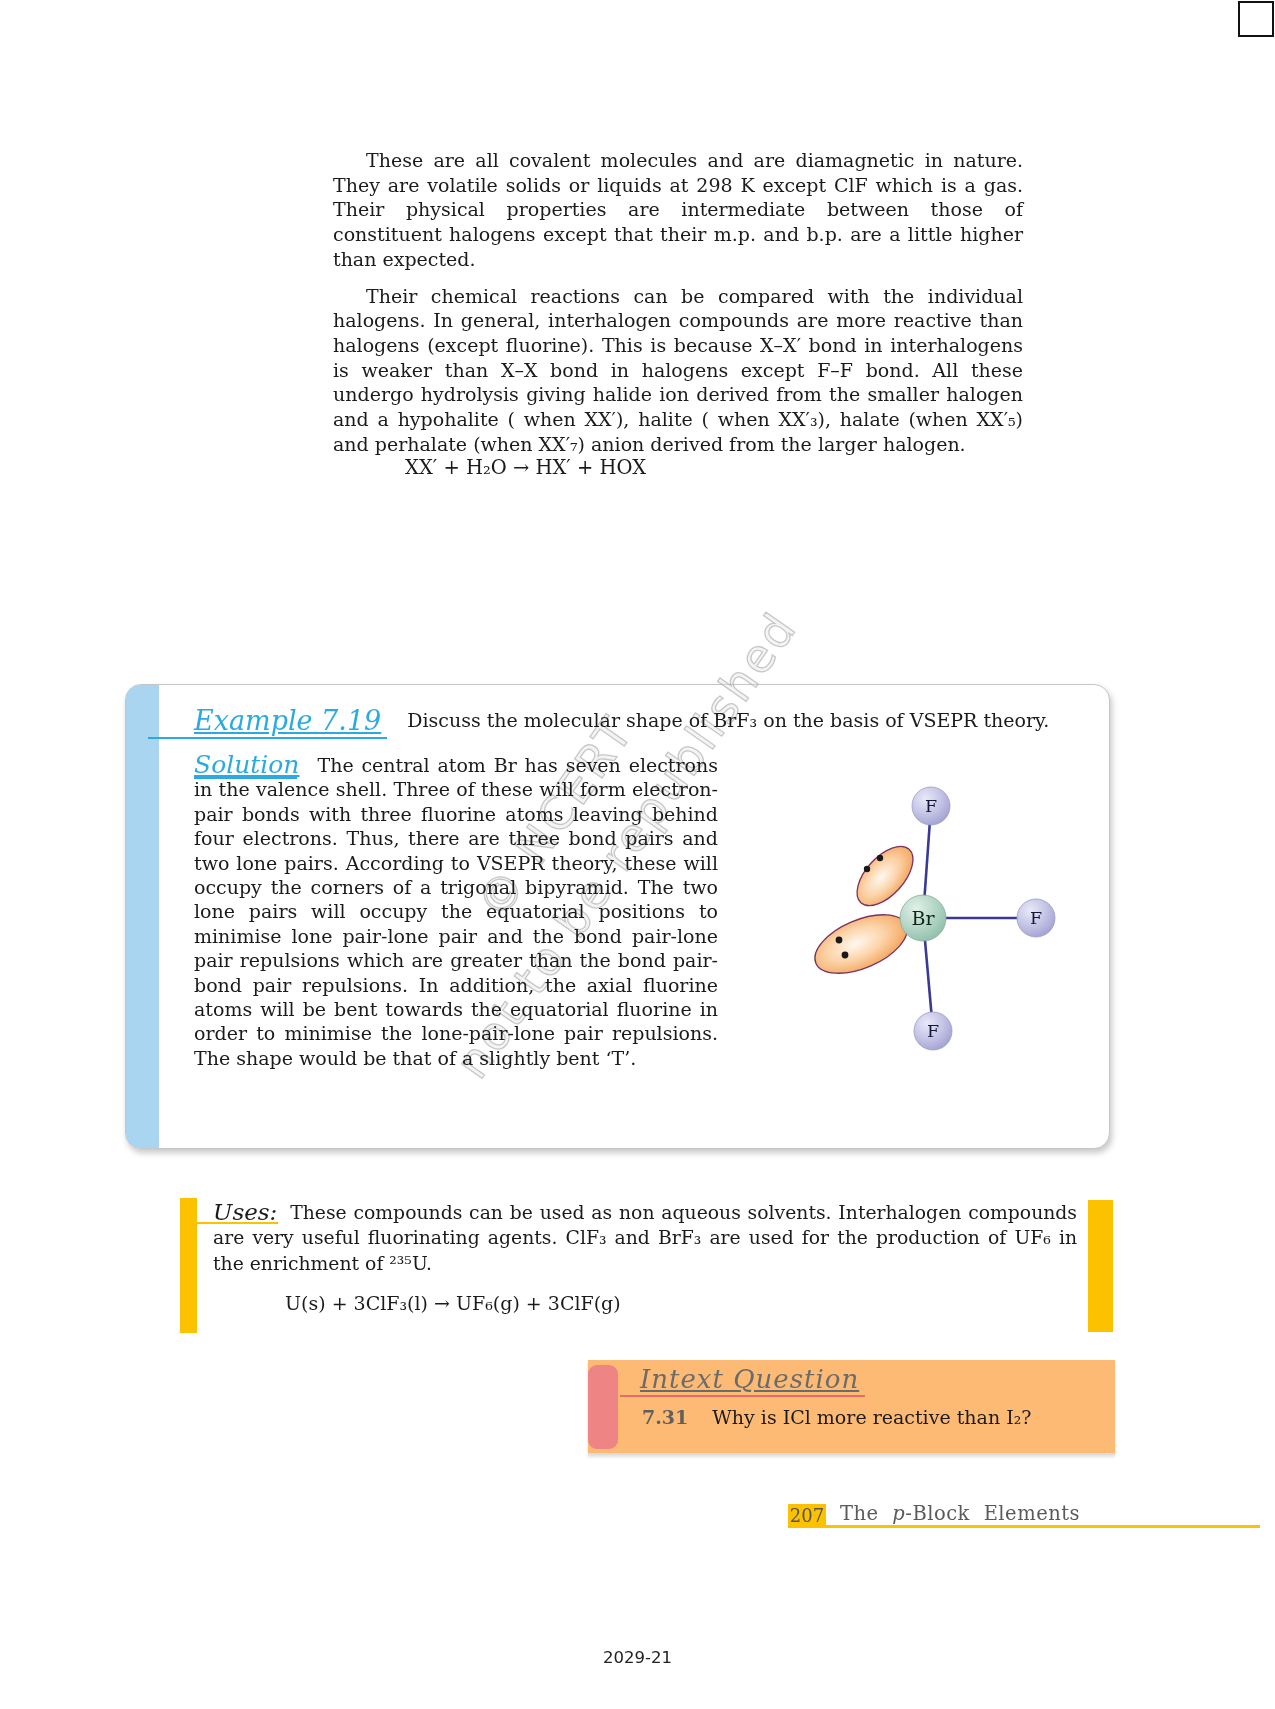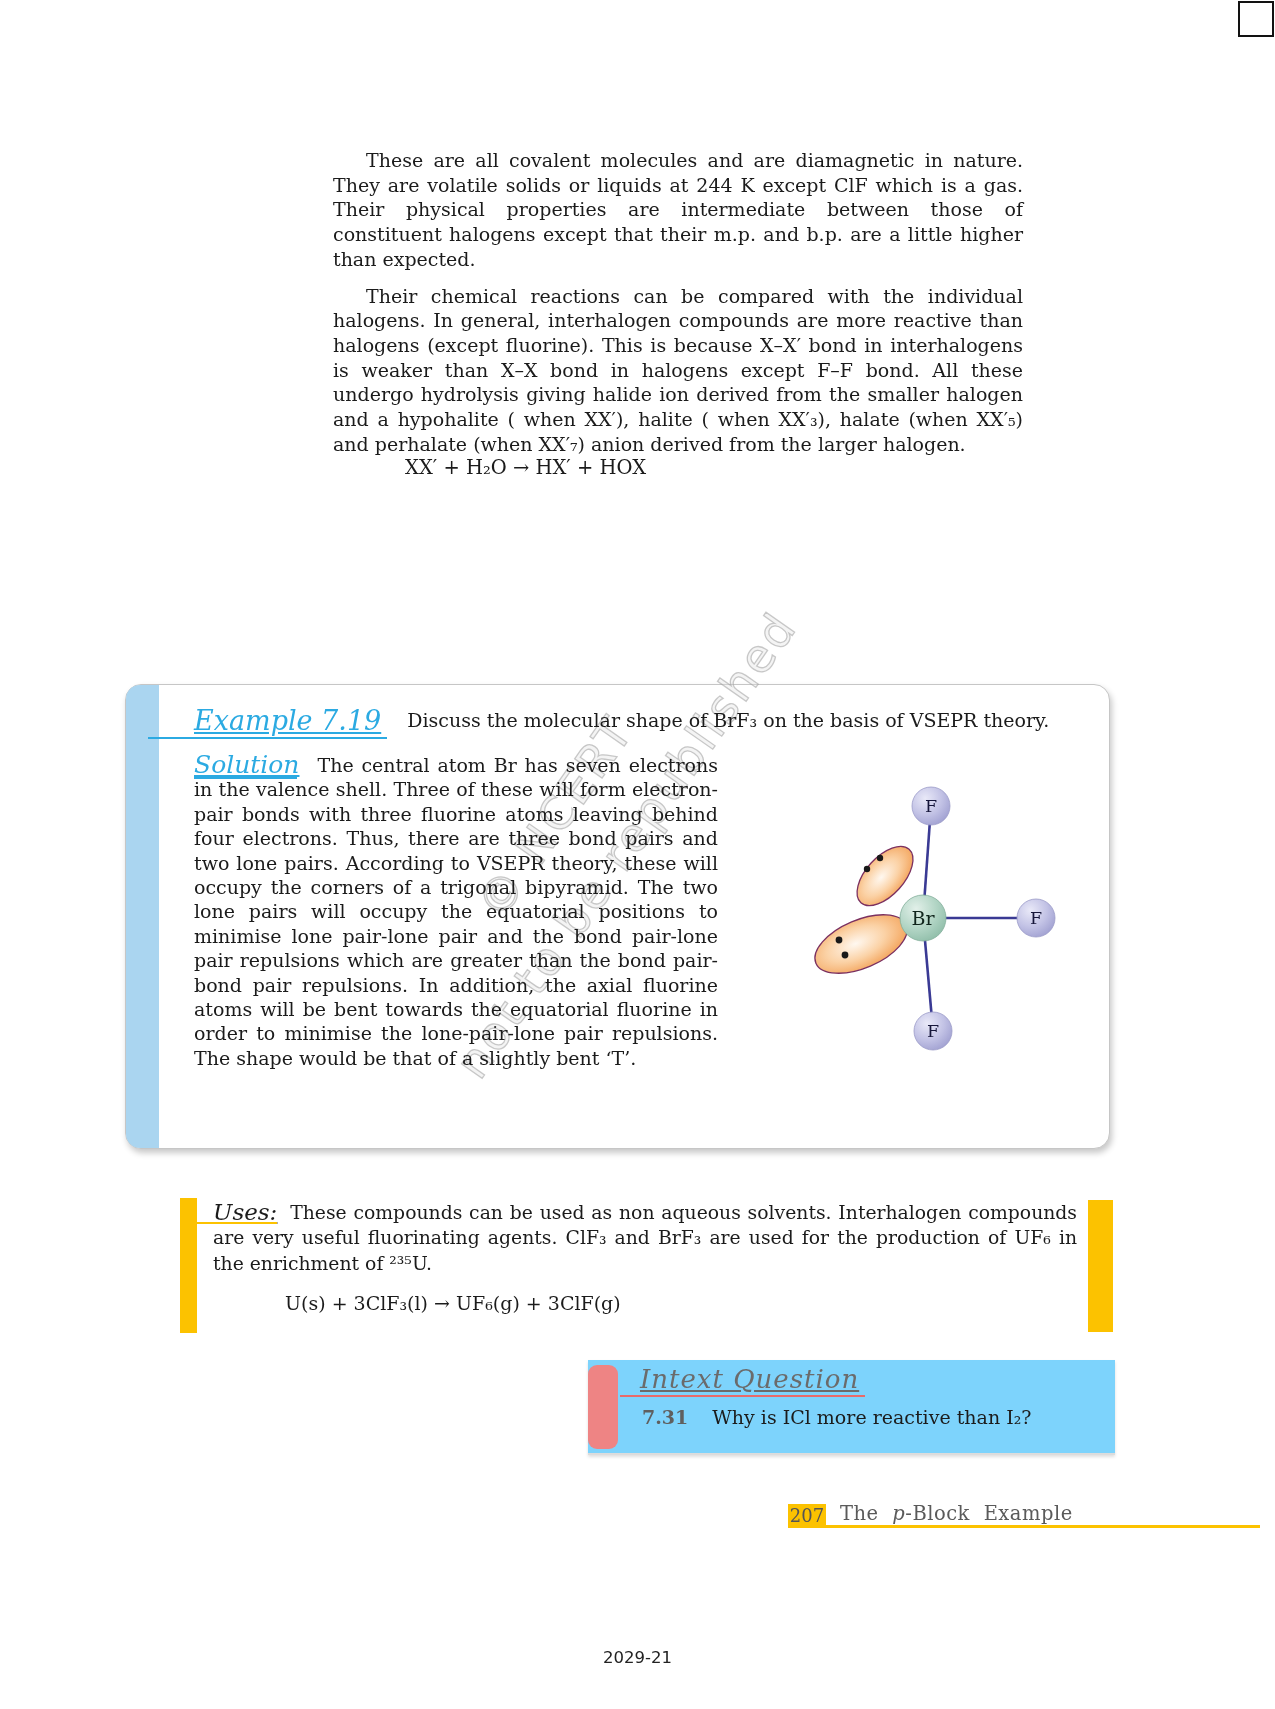--- a/index.html
+++ b/index.html
@@ -50,21 +50,21 @@
   .uses { position:absolute; left:0; top:1196px; width:1275px; height:150px; }
   .bar-left { position:absolute; left:180px; top:2px; width:17px; height:135px; background:#fcc200; }
   .bar-right { position:absolute; left:1088px; top:4px; width:25px; height:132px; background:#fcc200; }
   .uses-text { position:absolute; left:213px; top:4px; width:864px; margin:0; font-size:18.8px; line-height:25.4px; text-align:justify; }
   .uses-label { display:inline-block; position:relative; font-size:23px; line-height:24px; margin-right:6px; vertical-align:-1px; white-space:nowrap; }
   .uses-label::after { content:""; position:absolute; left:-18px; right:0; bottom:0; height:2.5px; background:#fcc200; }
   .uses-eq { position:absolute; left:285px; top:96px; font-size:19px; }
 
   
   .intext-box {
-    position:absolute; left:588px; top:1360px; width:527px; height:93px; background:#7dd3fc;
+    position:absolute; left:588px; top:1360px; width:527px; height:93px; background:#fdba74;
     border-bottom:2px solid #dcdcdc; box-shadow:0 2px 3px rgba(0,0,0,.13);text-align:right;
   }
   .red-bar { position:absolute; left:0; top:5px; width:30px; height:84px; background:#ee8484; border-radius:9px; }
   .intext-head {
     position:absolute; left:52px; top:4px; display:inline-block; font-size:26px; color:#6b6b6b; letter-spacing:1px; white-space:nowrap;
   }
   .intext-head::after { content:""; position:absolute; left:-20px; right:-6px; bottom:-3px; height:2px; background:#e86a6a; }
   .intext-row { position:absolute; left:54px; top:46px; }
   .q-num { font-weight:bold; color:#5f5f5f; font-size:19px; margin-right:24px; }
   .q-text { font-size:19px; }
@@ -76,21 +76,21 @@
   .year { position:absolute; left:0; top:1648px; width:1275px; text-align:center; font-family:"DejaVu Sans","Liberation Sans",sans-serif; font-size:16.5px; color:#222; }
 </style>
 </head>
 <body>
 
 <div class="page">
 
   <div class="corner-box"></div>
 
   <div class="body-col">
-    <p class="para indent">These are all covalent molecules and are diamagnetic in nature. They are volatile solids or liquids at 244 K except ClF which is a gas. Their physical properties are intermediate between those of constituent halogens except that their m.p. and b.p. are a little higher than expected.</p>
+    <p class="para indent">These are all covalent molecules and are diamagnetic in nature. They are volatile solids or liquids at 298 K except ClF which is a gas. Their physical properties are intermediate between those of constituent halogens except that their m.p. and b.p. are a little higher than expected.</p>
     <p class="para indent mt">Their chemical reactions can be compared with the individual halogens. In general, interhalogen compounds are more reactive than halogens (except fluorine). This is because X–X′ bond in interhalogens is weaker than X–X bond in halogens except F–F bond. All these undergo hydrolysis giving halide ion derived from the smaller halogen and a hypohalite ( when XX′), halite ( when XX′₃), halate (when XX′₅) and perhalate (when XX′₇) anion derived from the larger halogen.</p>
     <div class="equation">XX′ + H₂O → HX′ + HOX</div>
   </div>
 
   <div class="example-box">
     <div class="blue-strip"></div>
 
     <div class="watermark">
       <div>© NCERT</div>
       <div>not to be republished</div>
@@ -172,18 +172,18 @@
     <div class="red-bar"></div>
     <div class="intext-head script">Intext Question</div>
     <div class="intext-row">
       <span class="q-num">7.31</span><span class="q-text">Why is ICl more reactive than I₂?</span>
     </div>
   </div>
 
   <div class="page-num-box">
     <span>207</span>
   </div>
-  <div class="chapter-title"><span>The </span><i>p</i><span>-Block Example</span></div>
+  <div class="chapter-title"><span>The </span><i>p</i><span>-Block Elements</span></div>
   <div class="footer-line"></div>
 
   <div class="year">2029-21</div>
 
 </div>
 
 </body></html>

